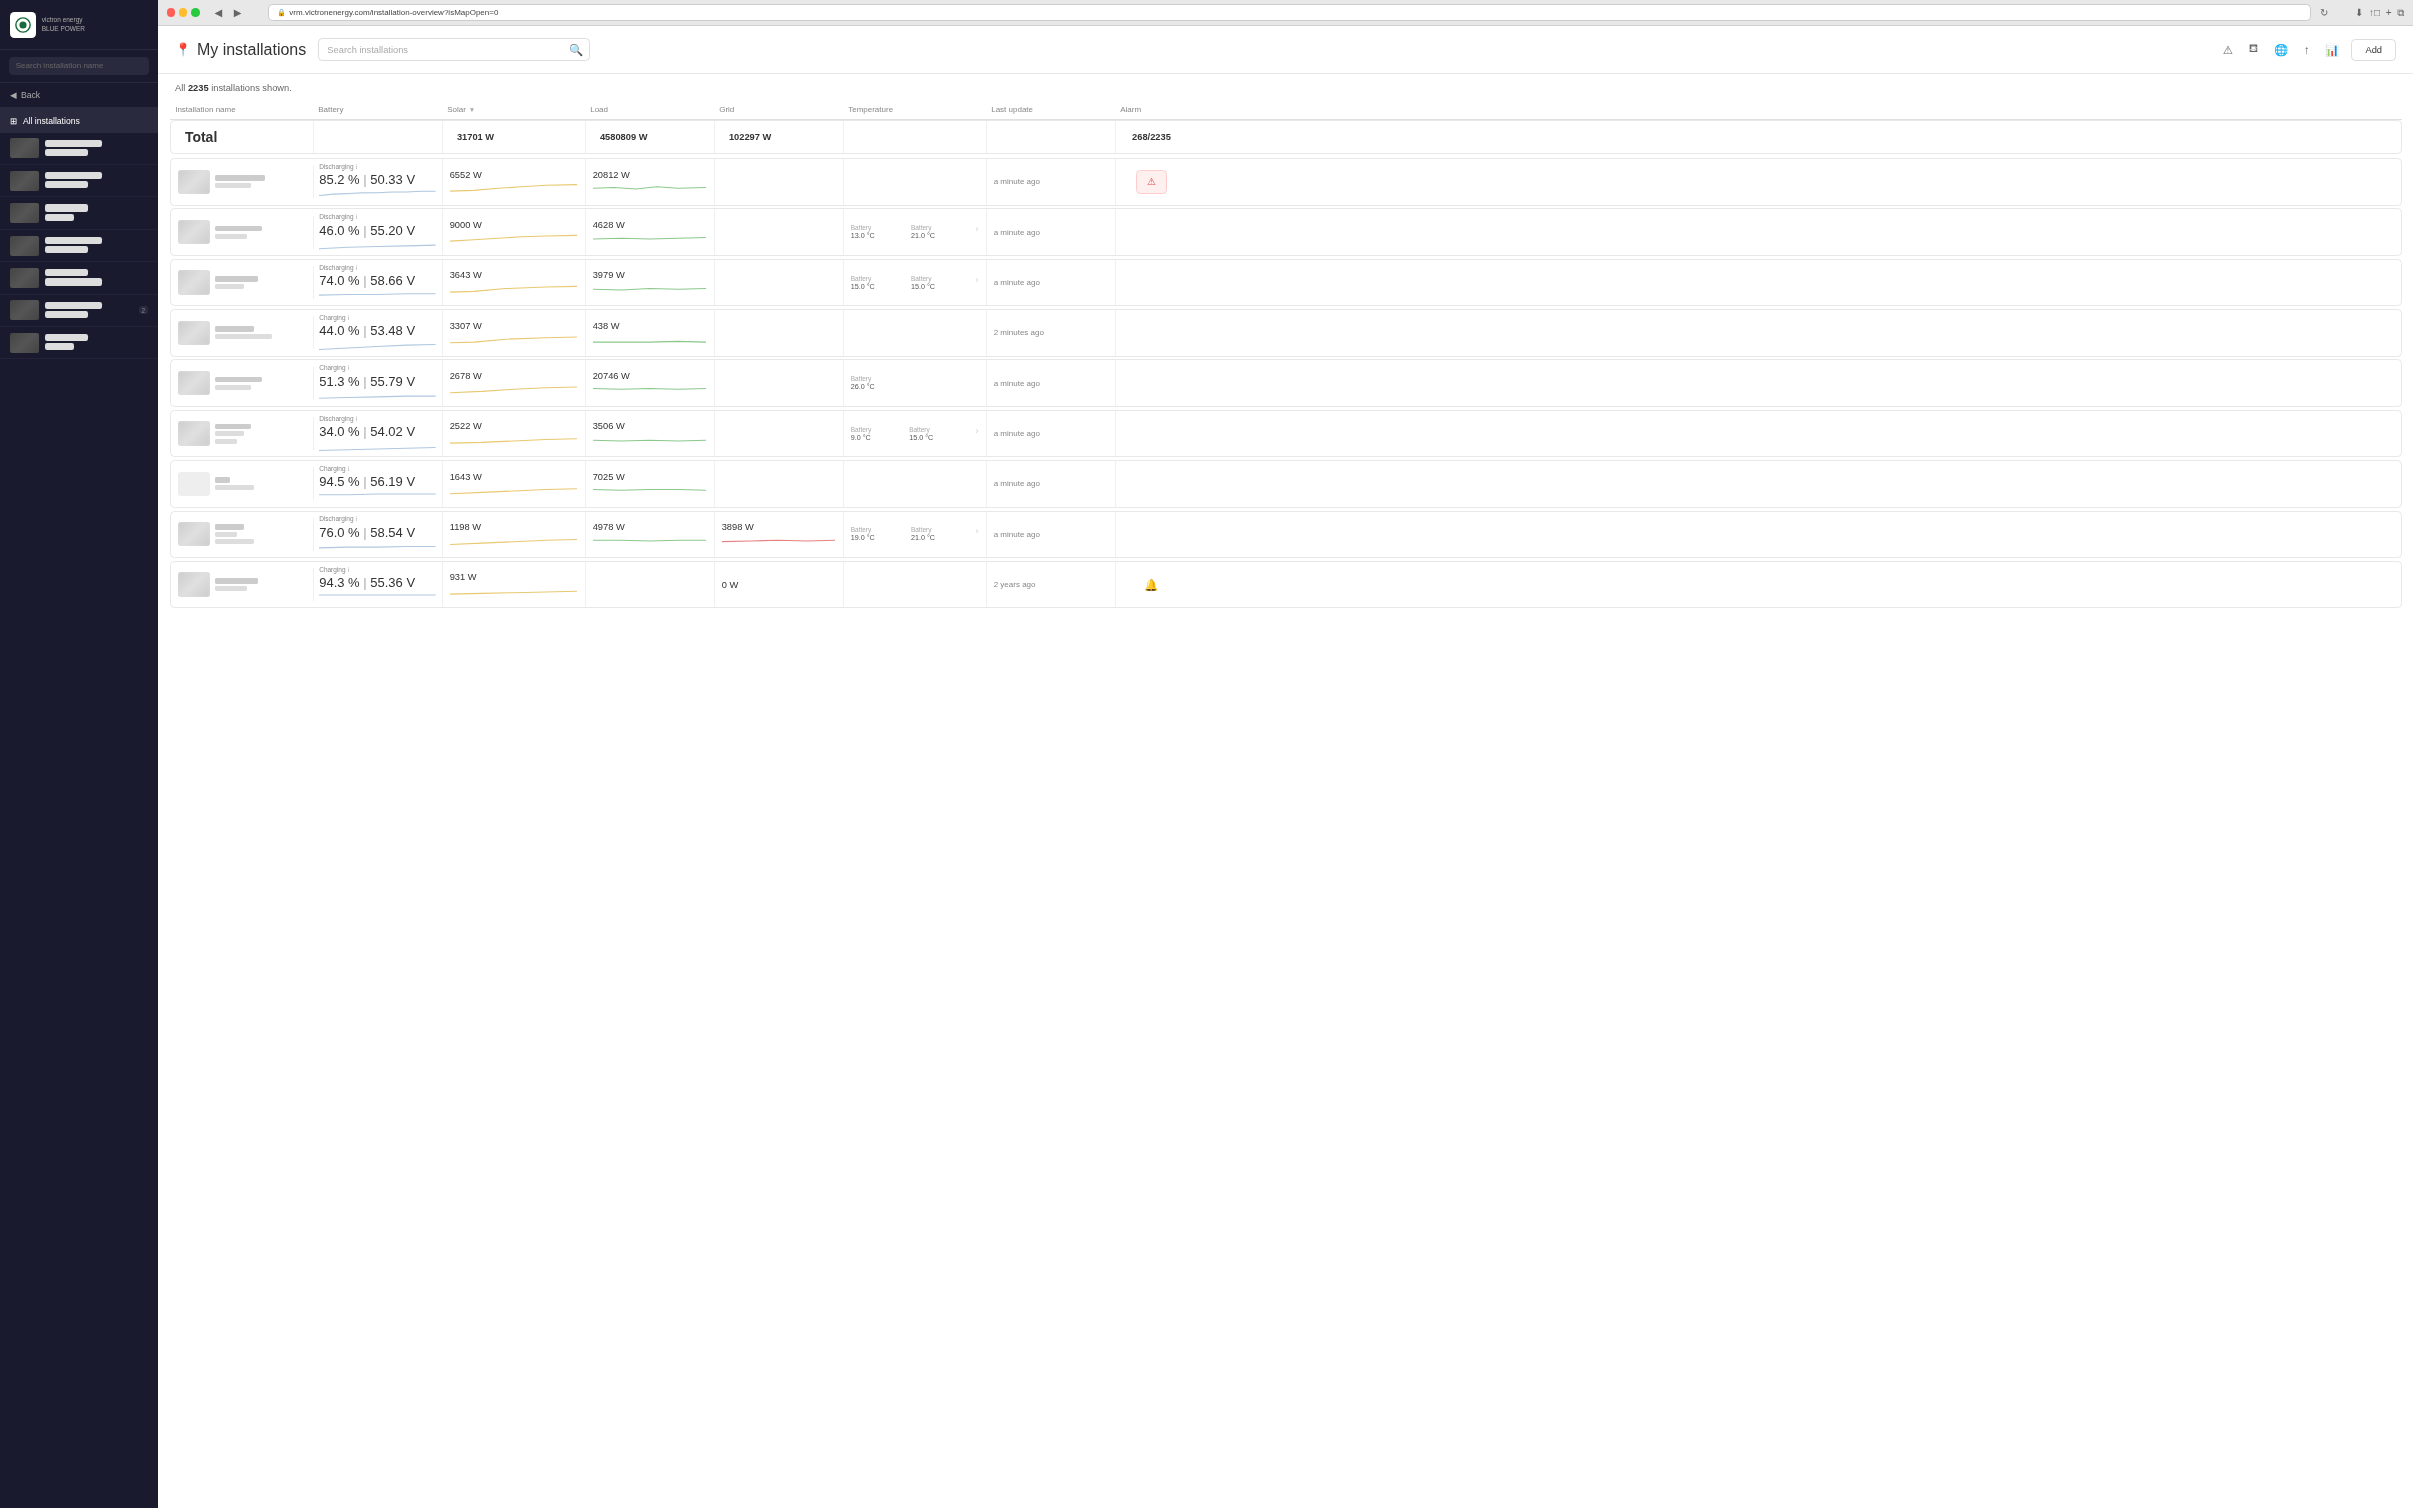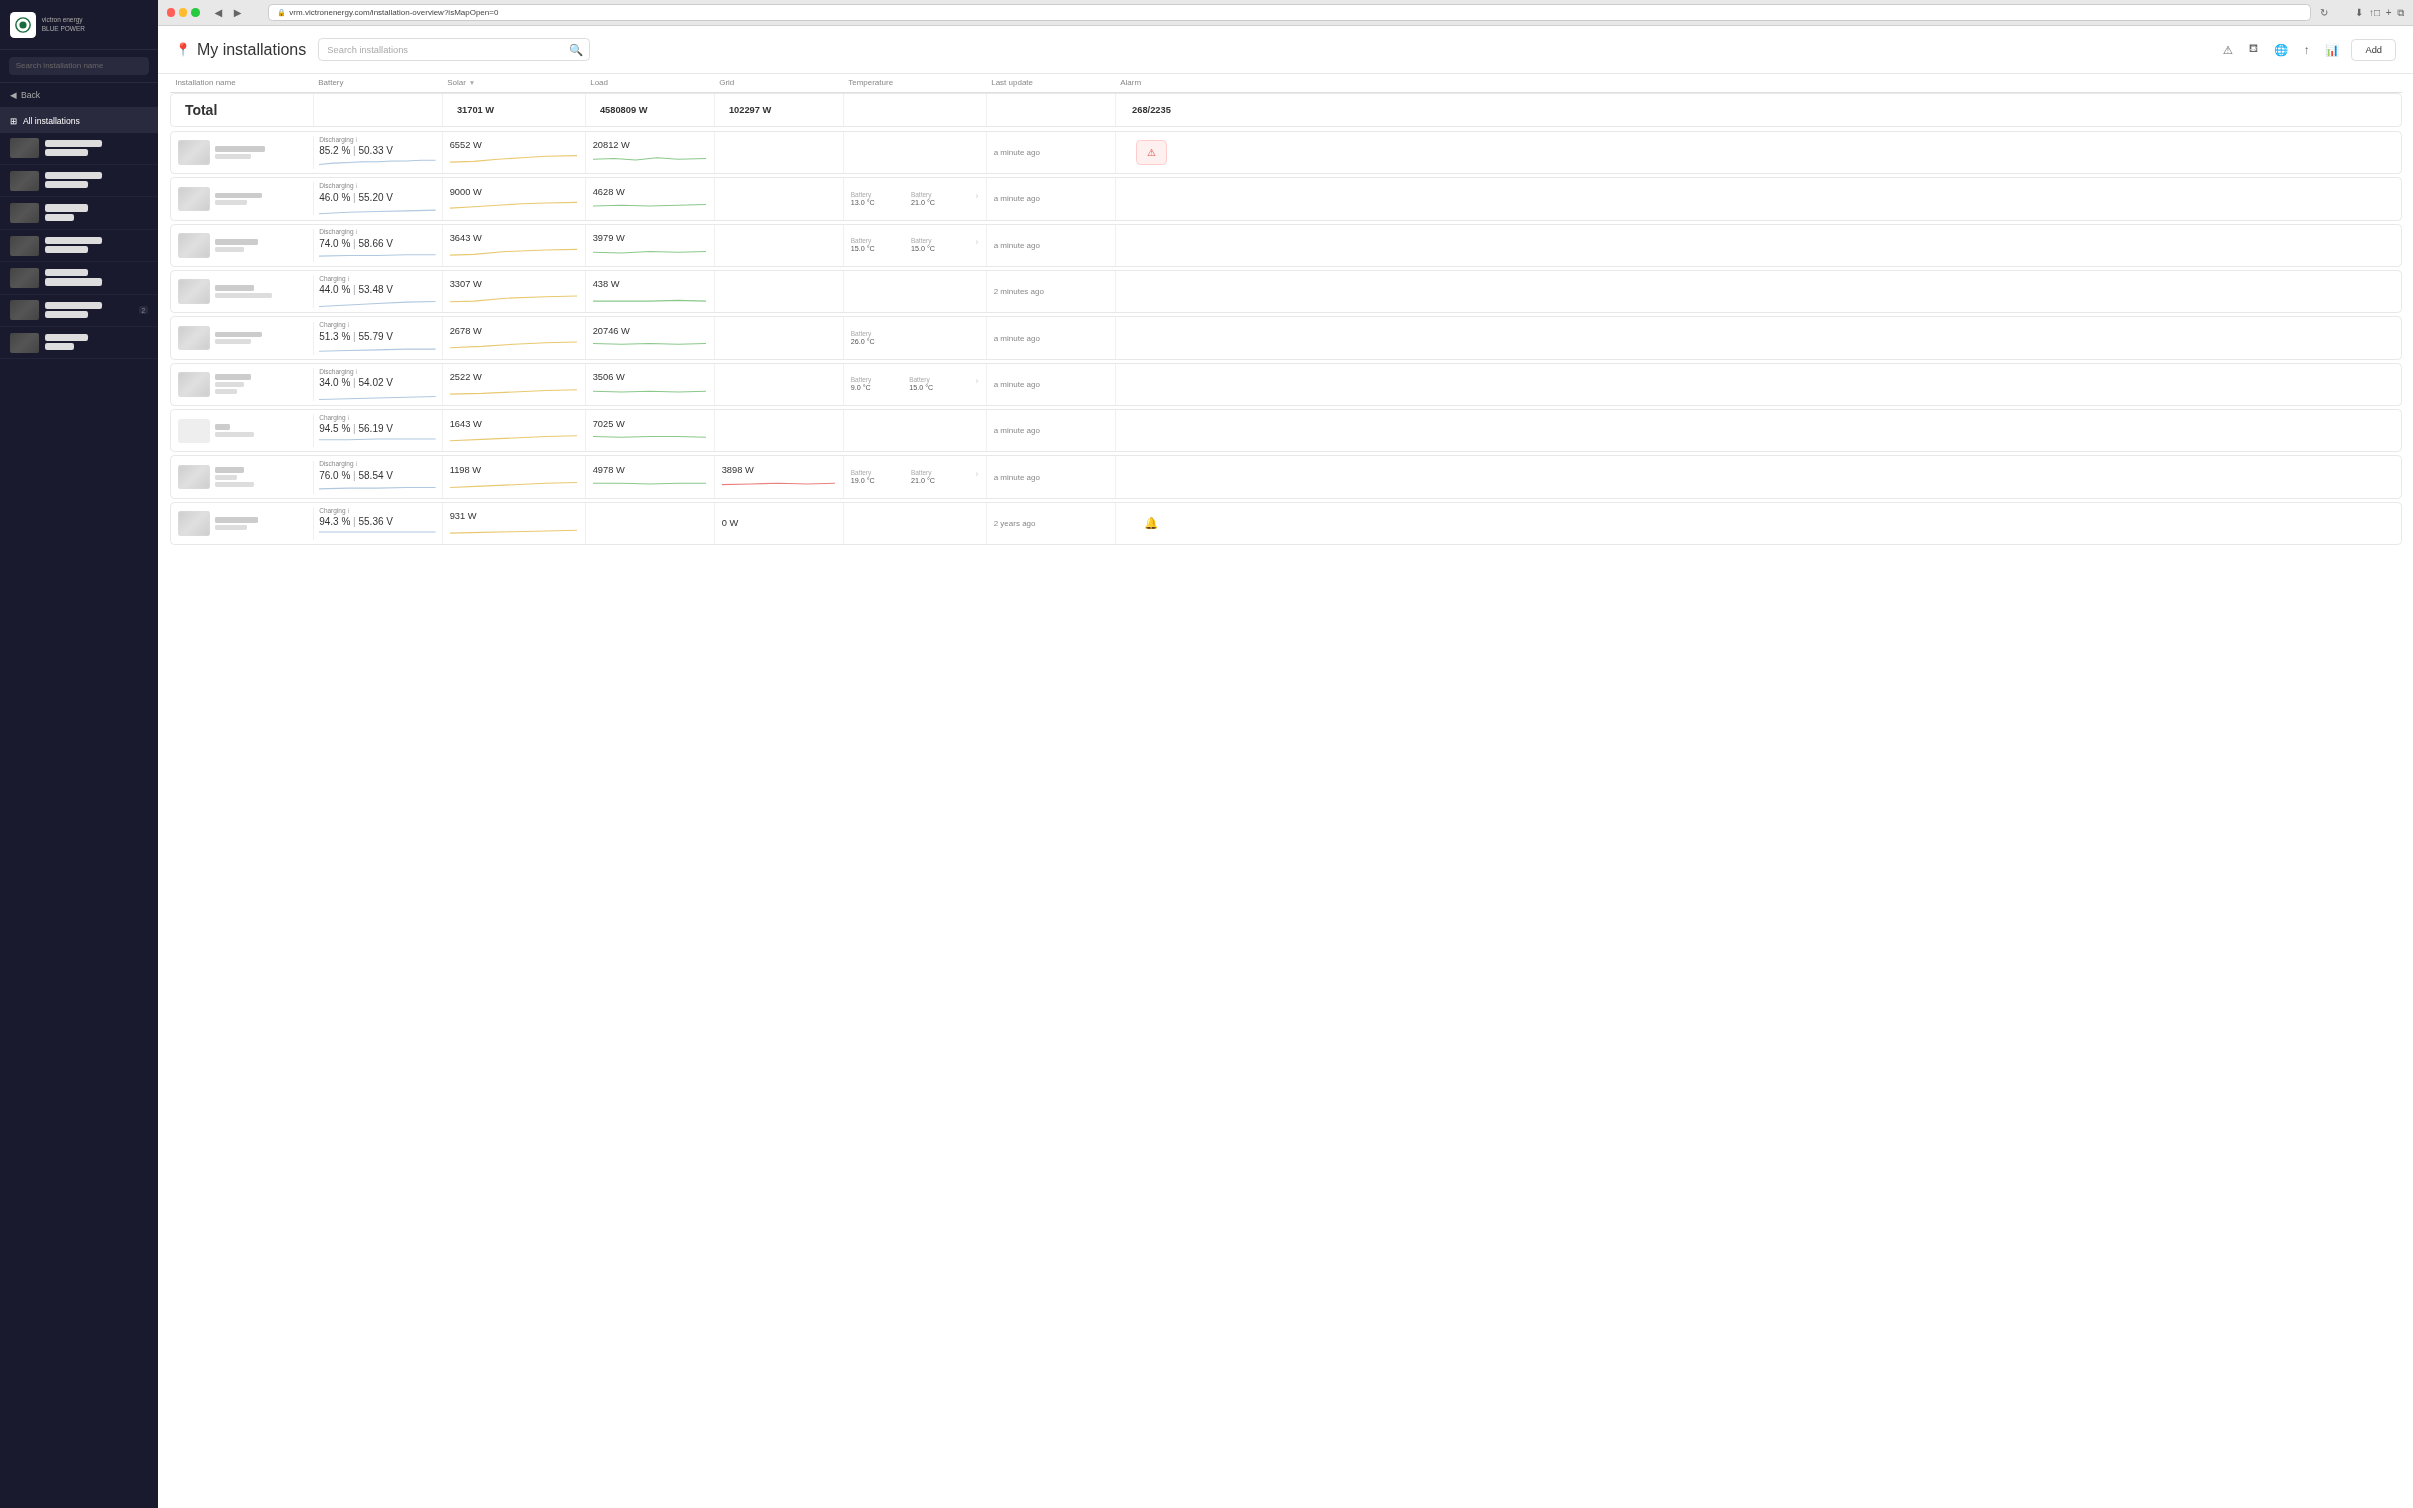--- a/index.html
+++ b/index.html
@@ -292,21 +292,21 @@
       justify-content: center;
     }
     .battery-status {
       font-size: 6.5px;
       color: #888;
       display: flex;
       align-items: center;
       gap: 2.2px;
       margin-bottom: 1.4px;
     }
-    .battery-values { font-size: 10px; color: #333; font-weight: 500; }
+    .battery-values { font-size: 13px; color: #333; font-weight: 500; }
     .mini-chart { height: 14.3px; position: relative; overflow: hidden; }
     .mini-chart svg { width: 100%; height: 100%; }
 
     .solar-cell {
       padding: 4.3px 7.2px;
       border-right: 0.7px solid #f0f0f0;
       height: 100%;
       display: flex;
       flex-direction: column;
       justify-content: center;
@@ -504,20 +504,23 @@
       <div class="header-actions">
         <button class="icon-btn">⚠</button>
         <button class="icon-btn">⛾</button>
         <button class="icon-btn">🌐</button>
         <button class="icon-btn">↑</button>
         <button class="icon-btn">📊</button>
         <button class="add-btn">Add</button>
       </div>
     </div>
 
+    <div class="install-count">
+      All <strong>2235</strong> <span>installations shown.</span>
+    </div>
 
     <div class="table-wrap">
 
       <div class="table-header">
         <div>Installation name</div>
         <div>Battery</div>
         <div class="col-solar">
           <span>Solar</span>
           <span class="sort-icon">▼</span>
         </div>

